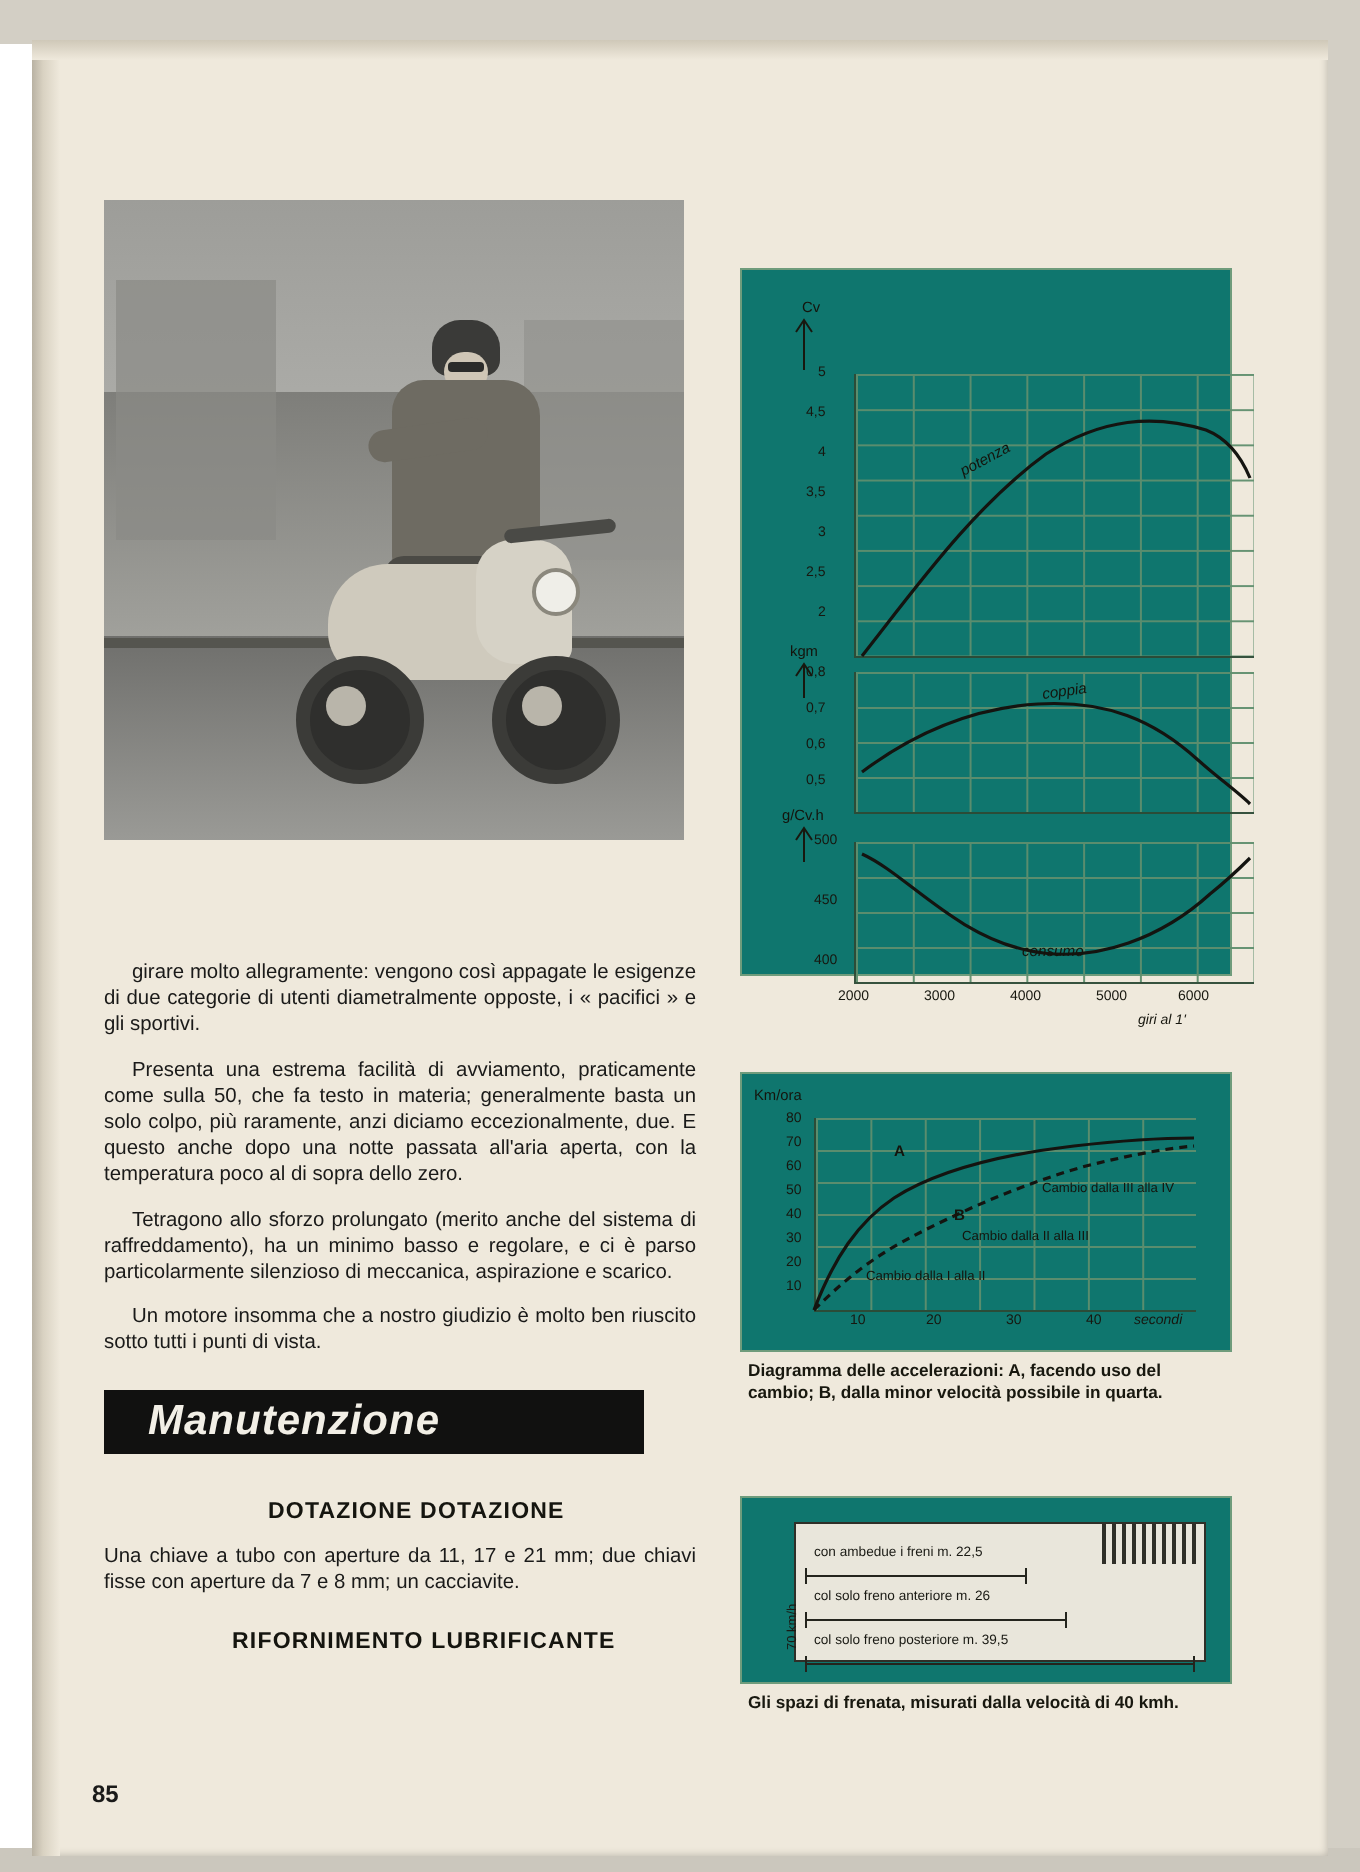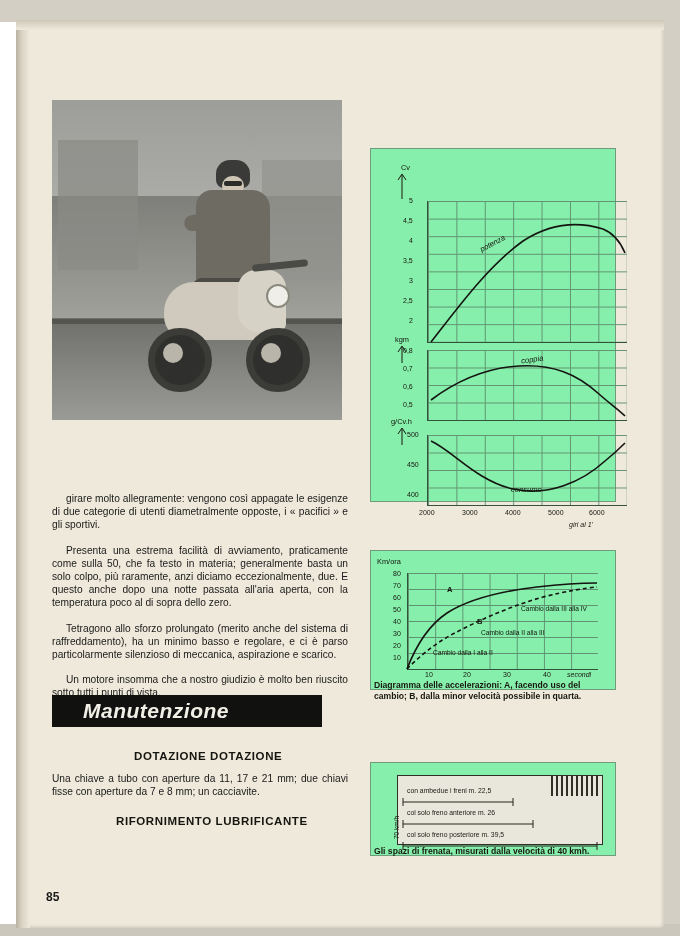--- a/index.html
+++ b/index.html
@@ -114,48 +114,48 @@
   }
   .photo-caption{
     position:absolute;left:52px;top:428px;width:292px;
     font-size:8.5px;line-height:11px;font-weight:bold;color:#1d1d1b;letter-spacing:.2px;
   }
 
   .body-text{
     position:absolute;left:52px;top:480px;width:296px;
     font-size:10.2px;line-height:13.2px;color:#1a1a19;text-align:justify;
   }
-  .body-text p{margin:12px 0 9px 0;text-indent:14px;}
+  .body-text p{margin:0 0 9px 0;text-indent:14px;}
 
   .sect-banner{
     position:absolute;left:52px;top:695px;width:270px;height:32px;background:#111110;
     display:flex;align-items:center;
   }
   .sect-banner span{
-    color:#f2efe6;font-size:21px;font-style:italic;font-weight:bold;padding-left:31px;letter-spacing:.5px;
+    color:#f2efe6;font-size:21px;font-style:italic;font-weight:bold;padding-left:22px;letter-spacing:.5px;
   }
   .sub1{
     position:absolute;left:134px;top:748px;font-size:11.5px;font-weight:bold;letter-spacing:.6px;color:#15150f;
   }
   .para-a{
     position:absolute;left:52px;top:770px;width:296px;font-size:10.2px;line-height:13.2px;color:#1a1a19;text-align:justify;
   }
   .sub2{
     position:absolute;left:116px;top:812px;font-size:11.5px;font-weight:bold;letter-spacing:.6px;color:#15150f;
   }
   .para-b{
     position:absolute;left:52px;top:834px;width:296px;font-size:10.2px;line-height:13.2px;color:#1a1a19;text-align:justify;
   }
   .folio{
     position:absolute;left:48px;top:888px;font-size:12px;font-weight:bold;color:#1a1a19;
   }
 
   
   .panel{
-    position:absolute;background:#86efac;border:1px solid #6f9c7c;margin-top:14px;
+    position:absolute;background:#0f766e;border:1px solid #6f9c7c;
   }
   #panel1{left:372px;top:134px;width:244px;height:352px;}
   #panel2{left:372px;top:536px;width:244px;height:138px;}
   #panel3{left:372px;top:748px;width:244px;height:92px;}
 
   .cap{
     position:absolute;font-size:8.6px;line-height:11px;font-weight:bold;color:#18180f;width:244px;left:376px;
   }
   #cap1{top:492px;}
   #cap2{top:686px;}

